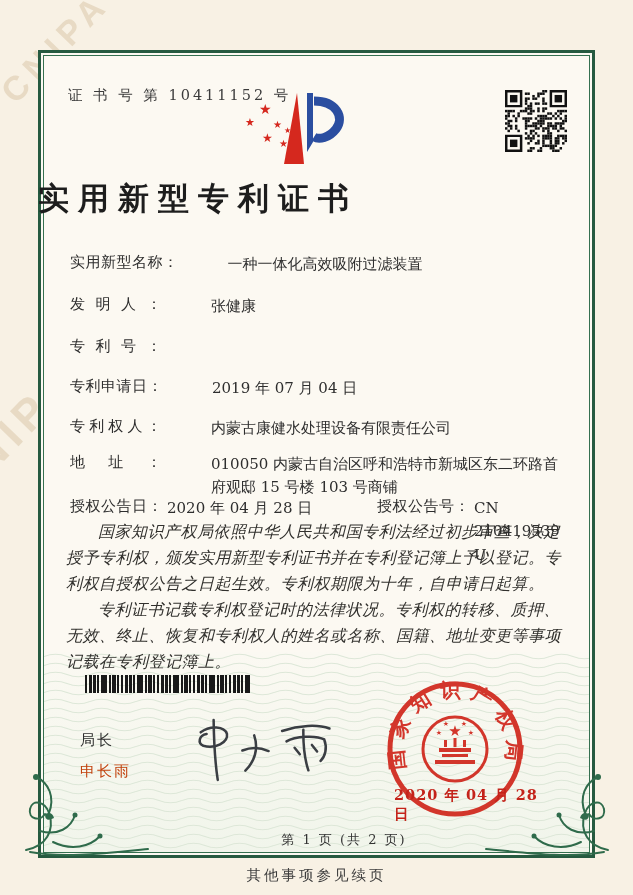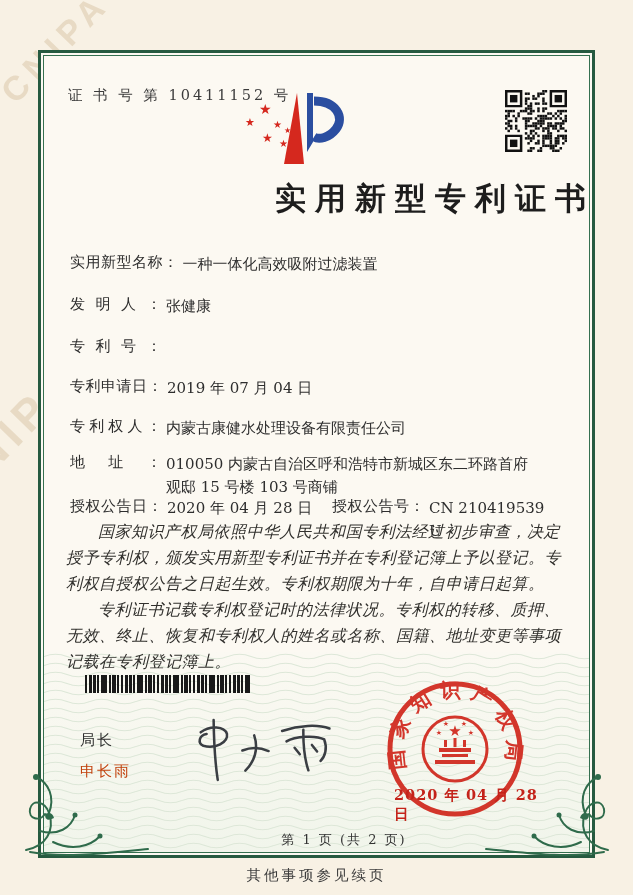--- a/index.html
+++ b/index.html
@@ -38,27 +38,27 @@
 
   .cert-no {
     position:absolute; left:68px; top:86px; font-size:14.5px;
     letter-spacing:3px; color:#3b3b3b;
   }
 
   .logo { position:absolute; left:233px; top:90px; }
   .qr   { position:absolute; left:505px; top:90px; }
 
   .title {
-    position:absolute; left:38px; top:178px; width:557px; text-align:right;
+    position:absolute; left:38px; top:178px; width:557px; text-align:left;
     font-size:31px; font-weight:bold; color:#1d1d1d; letter-spacing:9px;
   }
 
   .fields { position:absolute; left:70px; top:253px; width:490px;
     font-size:15px; color:#2e2e2e; }
-  .frow { position:absolute; left:0; right:0; display:flex; }
+  .frow { position:absolute; left:0; right:0; display:flex;gap:45px; }
   .flabel {
     flex:0 0 92px; text-align:justify; text-align-last:justify;
     letter-spacing:.5px; white-space:nowrap;
   }
   .fvalue { padding-left:4px; line-height:1.55; }
   .fpair  { display:flex; }
 
   .paras {
     position:absolute; left:66px; top:519px; width:502px;
     font-size:16px; line-height:26px; color:#31302d; font-style:italic;

